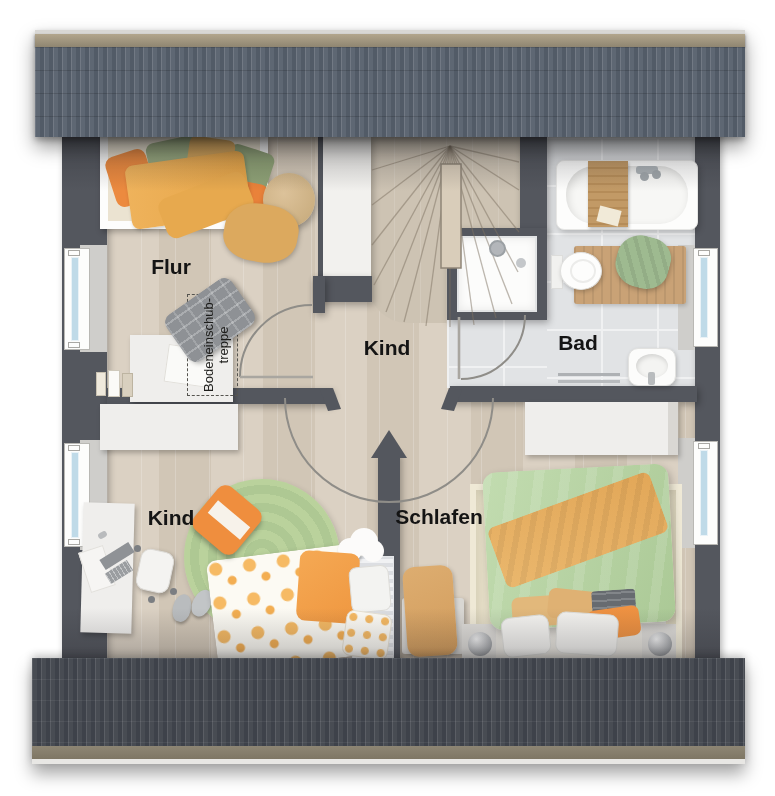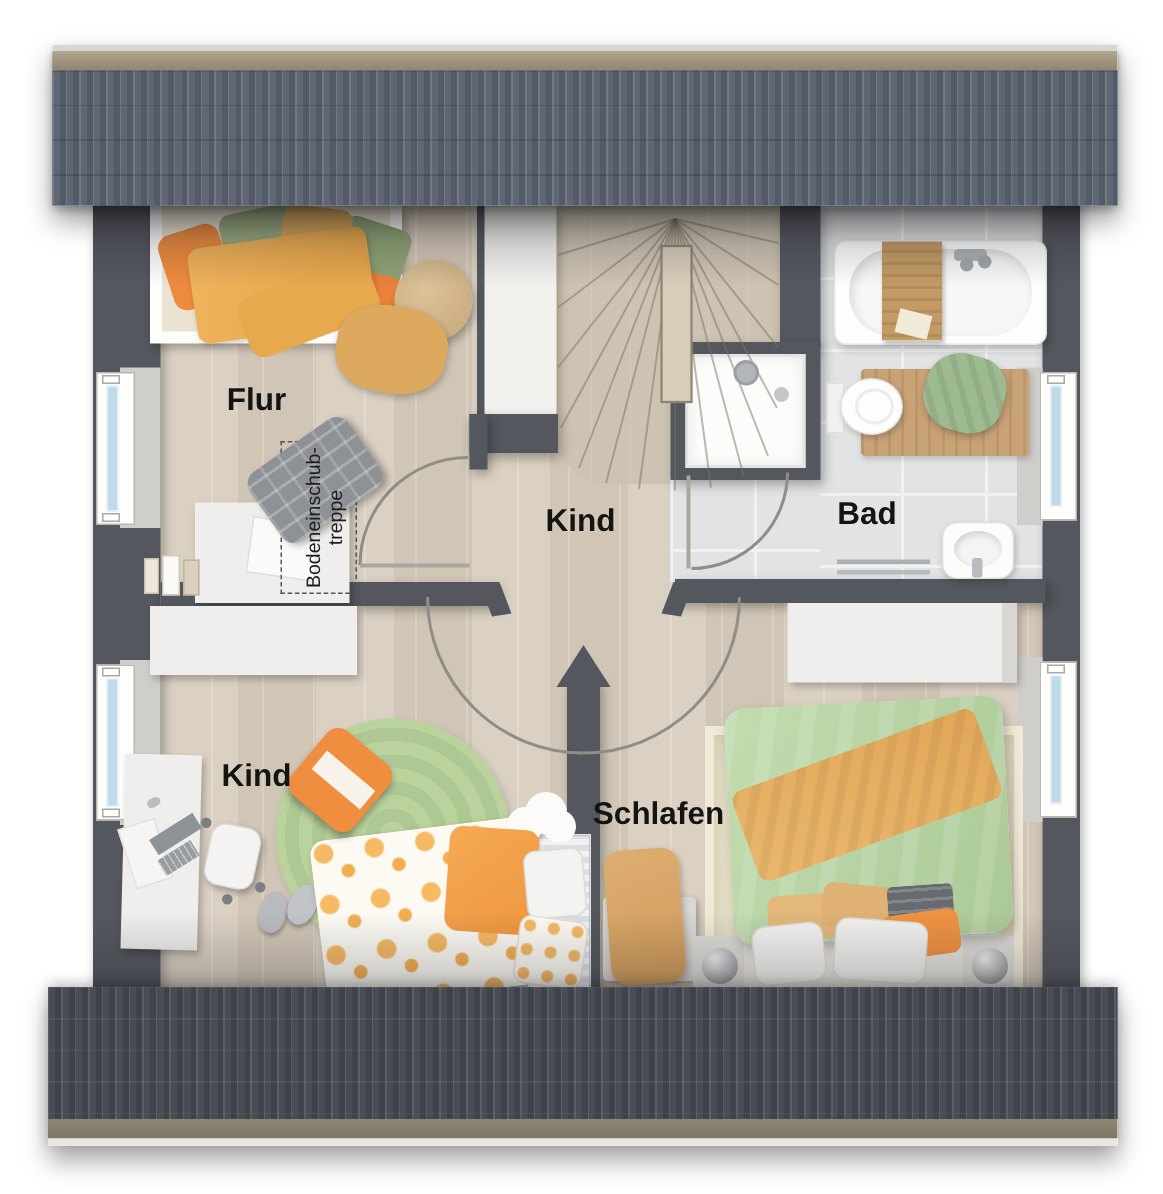--- a/index.html
+++ b/index.html
@@ -223,21 +223,21 @@
   <div class="a f" style="left:628px;top:348px;width:48px;height:38px;background:#fcfcfb;border:1px solid #e2e2e0;border-radius:10px;box-shadow:1px 2px 4px rgba(0,0,0,.2)"></div>
   <div class="a f" style="left:636px;top:354px;width:32px;height:24px;border-radius:50%;box-shadow:inset 1px 2px 5px rgba(0,0,0,.15);background:#f4f4f2"></div>
   <div class="a f" style="left:648px;top:372px;width:7px;height:13px;background:#b9bcbe;border-radius:2px"></div>
   <div class="a f" style="left:558px;top:373px;width:62px;height:3px;background:#aeb1b4"></div>
   <div class="a f" style="left:558px;top:380px;width:62px;height:3px;background:#b8bbbe"></div>
 
   <div class="a label" style="left:131px;top:254px;width:80px">Flur</div>
   <div class="a label" style="left:347px;top:335px;width:80px">Kind</div>
   <div class="a label" style="left:538px;top:330px;width:80px">Bad</div>
   <div class="a label" style="left:131px;top:505px;width:80px">Kind</div>
-  <div class="a label" style="left:394px;top:530px;width:90px">Schlafen</div>
+  <div class="a label" style="left:394px;top:504px;width:90px">Schlafen</div>
 
   <div class="a shadowband" style="left:62px;top:137px;width:658px;height:54px;background:linear-gradient(180deg,rgba(30,30,36,.30),rgba(30,30,36,0))"></div>
   <div class="a shadowband" style="left:62px;top:608px;width:658px;height:50px;background:linear-gradient(0deg,rgba(30,30,36,.24),rgba(30,30,36,0))"></div>
 
   <div class="a roof" style="left:35px;top:30px;width:710px;height:107px;box-shadow:0 10px 18px rgba(0,0,0,.40),0 3px 6px rgba(0,0,0,.28)">
     <div style="position:absolute;left:0;top:0;width:100%;height:4px;background:#d8d7d4"></div>
     <div class="ridge" style="position:absolute;left:0;top:4px;width:100%;height:13px"></div>
     <div class="roof-top-tiles" style="position:absolute;left:0;top:17px;width:100%;height:90px"></div>
   </div>
   <div class="a roof" style="left:32px;top:658px;width:713px;height:106px;box-shadow:0 10px 16px rgba(0,0,0,.35),0 -3px 8px rgba(0,0,0,.2)">

